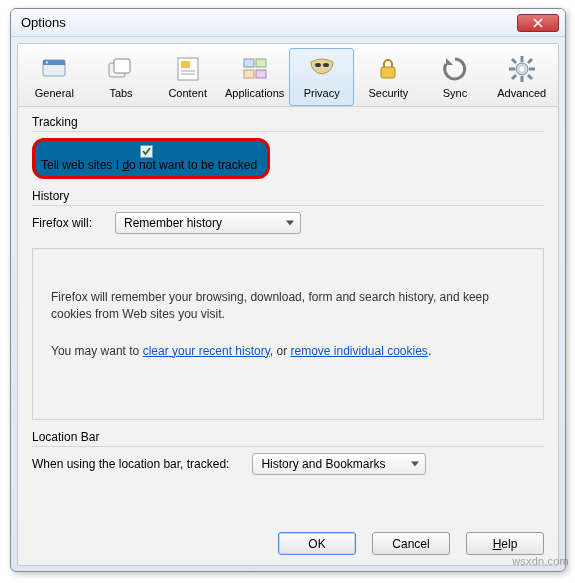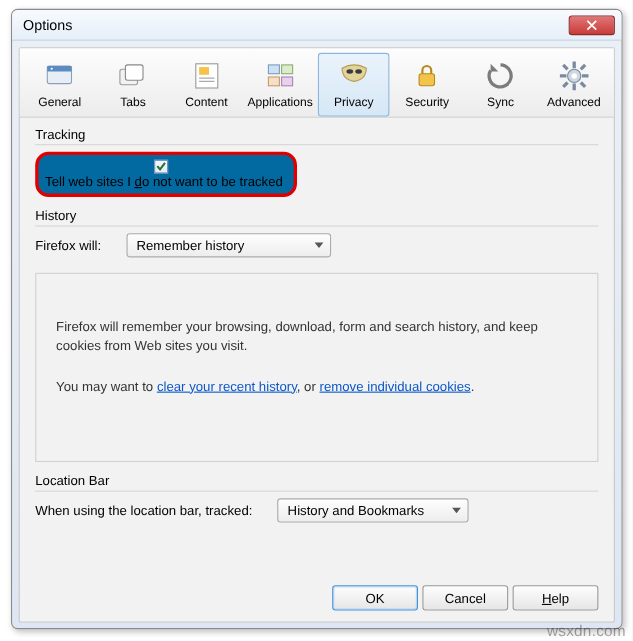--- a/index.html
+++ b/index.html
@@ -122,37 +122,37 @@
     background: #f2f2f2;
     margin: 14px 0 10px 0;
     padding: 40px 18px 40px 18px;
   }
   .info-box p { margin: 0 0 20px 0; color: #333; line-height: 1.4; }
   .link { color: #0b57c9; text-decoration: underline; cursor: pointer; }
 
   .btnbar {
     position: absolute;
     right: 14px; bottom: 10px;
-    display: flex; gap: 4px; text-align: right;
+    display: flex; gap: 16px; text-align: right;
   }
   .btn {
     min-width: 78px; height: 23px;
     border: 1px solid #9b9b9b;
     border-radius: 3px;
     background: linear-gradient(#fdfdfd,#e6e6e6);
     display:inline-flex; align-items:center; justify-content:center;
     cursor: pointer;
     padding: 0 10px;
   }
   .btn.primary { border: 1px solid #4a90d9; box-shadow: inset 0 0 0 1px #bcd9f2; }
 
   .watermark {
     position: absolute;
-    right: 6px; bottom: 2px;
-    font-size: 14px;
+    right: 6px; bottom: 16px;
+    font-size: 11px;
     color: rgba(0,0,0,0.35);
     letter-spacing: 0.2px;
     pointer-events: none;
   }
 </style>
 </head>
 <body>
 
 <div class="outer">
   <div class="titlebar">

